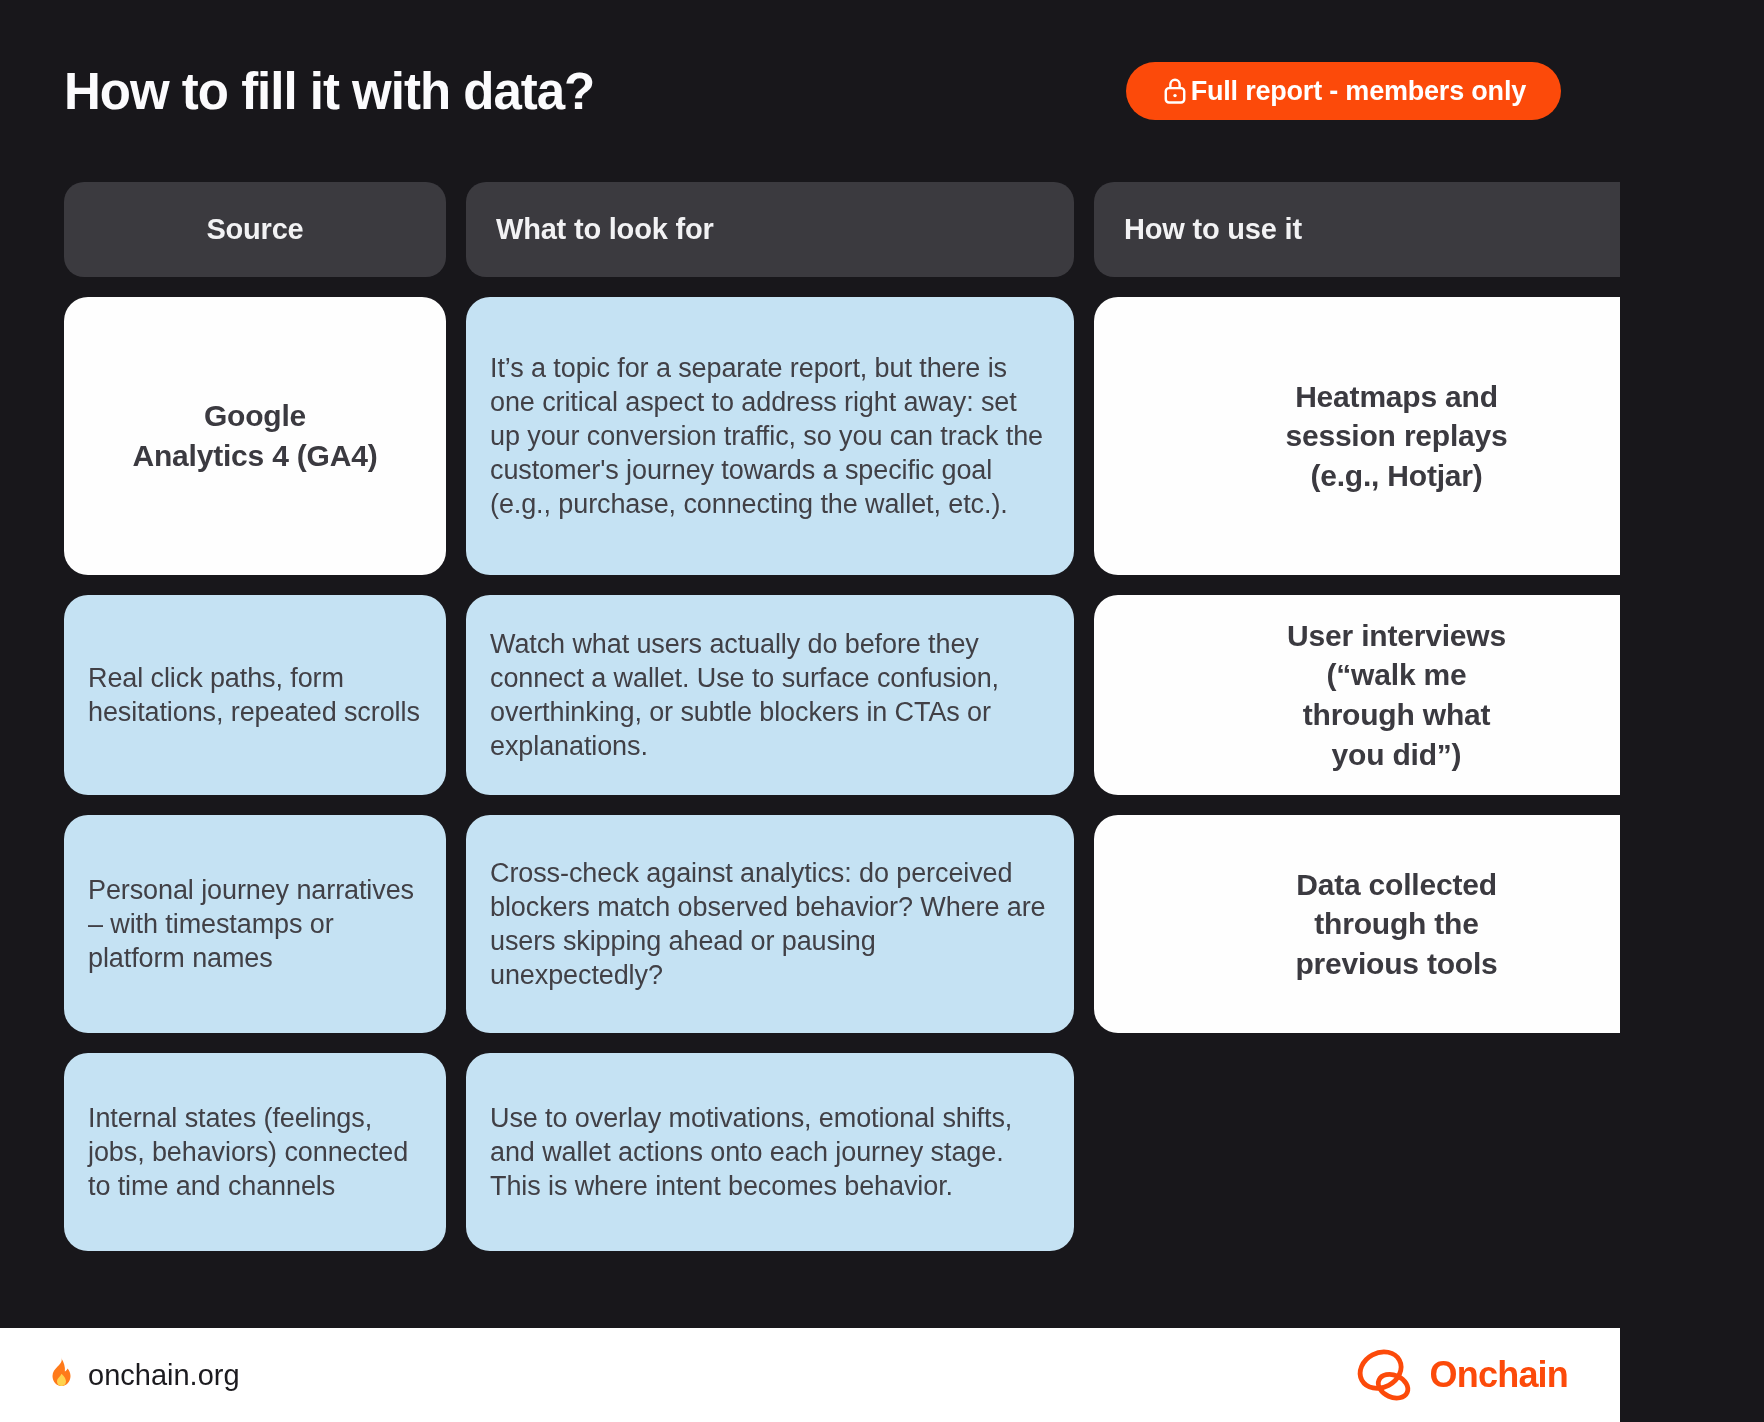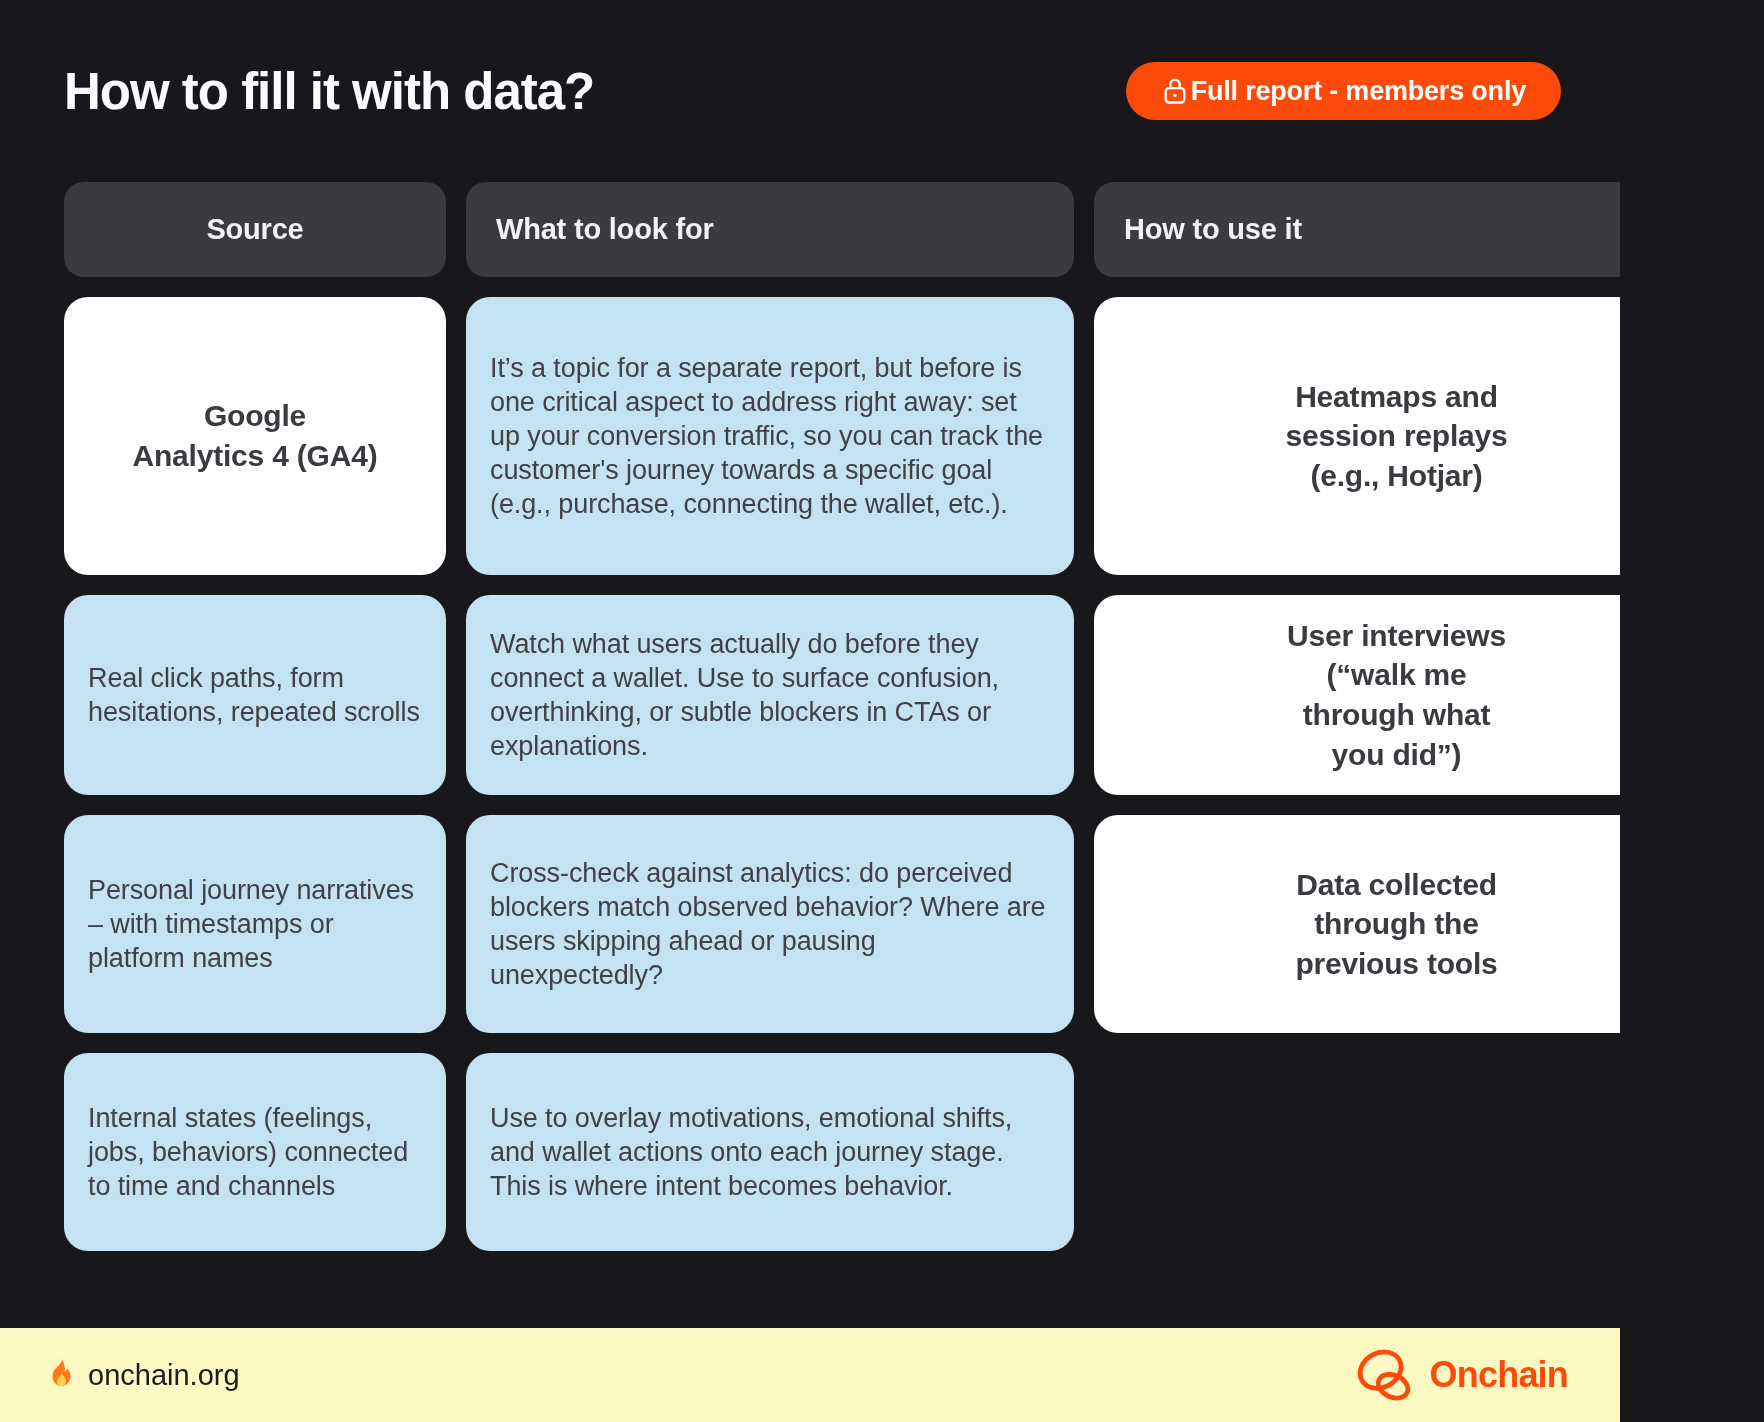--- a/index.html
+++ b/index.html
@@ -41,21 +41,21 @@
     display:flex;align-items:center;justify-content:center;text-align:center;
     white-space:pre-line;padding:0 40px;
   }
   .infocell{
     background:#C5E2F3;border-radius:24px;color:#414046;
     font-size:27px;line-height:34px;letter-spacing:-0.1px;
     display:flex;align-items:center;padding:6px 26px 6px 24px;
   }
   
   .footer{
-    position:absolute;left:0;right:0;bottom:0;height:94px;background:#fef9c3;
+    position:absolute;left:0;right:0;bottom:0;height:94px;background:#ffffff;
     display:flex;align-items:center;justify-content:space-between;
     padding:0 52px 0 48px;box-sizing:border-box;
   }
   .site{display:flex;align-items:center;gap:13px;color:#1C1B1F;font-size:29px;}
   .brand{display:flex;align-items:center;gap:12px;}
   .brand-word{color:#FC4A0A;font-size:36px;font-weight:700;letter-spacing:-0.8px;}
 </style>
 </head>
 <body>
 
@@ -75,21 +75,21 @@
     </button>
   </div>
 
   <div class="grid">
     <div class="hcell center">Source</div>
     <div class="hcell">What to look for</div>
     <div class="hcell">How to use it</div>
 
     <div class="srccell">Google
 Analytics 4 (GA4)</div>
-    <div class="infocell">It’s a topic for a separate report, but before is one critical aspect to address right away: set up your conversion traffic, so you can track the customer's journey towards a specific goal (e.g., purchase, connecting the wallet, etc.).</div>
+    <div class="infocell">It’s a topic for a separate report, but there is one critical aspect to address right away: set up your conversion traffic, so you can track the customer's journey towards a specific goal (e.g., purchase, connecting the wallet, etc.).</div>
 
     <div class="srccell">Heatmaps and
 session replays
 (e.g., Hotjar)</div>
     <div class="infocell">Real click paths, form hesitations, repeated scrolls</div>
     <div class="infocell">Watch what users actually do before they connect a wallet. Use to surface confusion, overthinking, or subtle blockers in CTAs or explanations.</div>
 
     <div class="srccell">User interviews
 (“walk me
 through what

